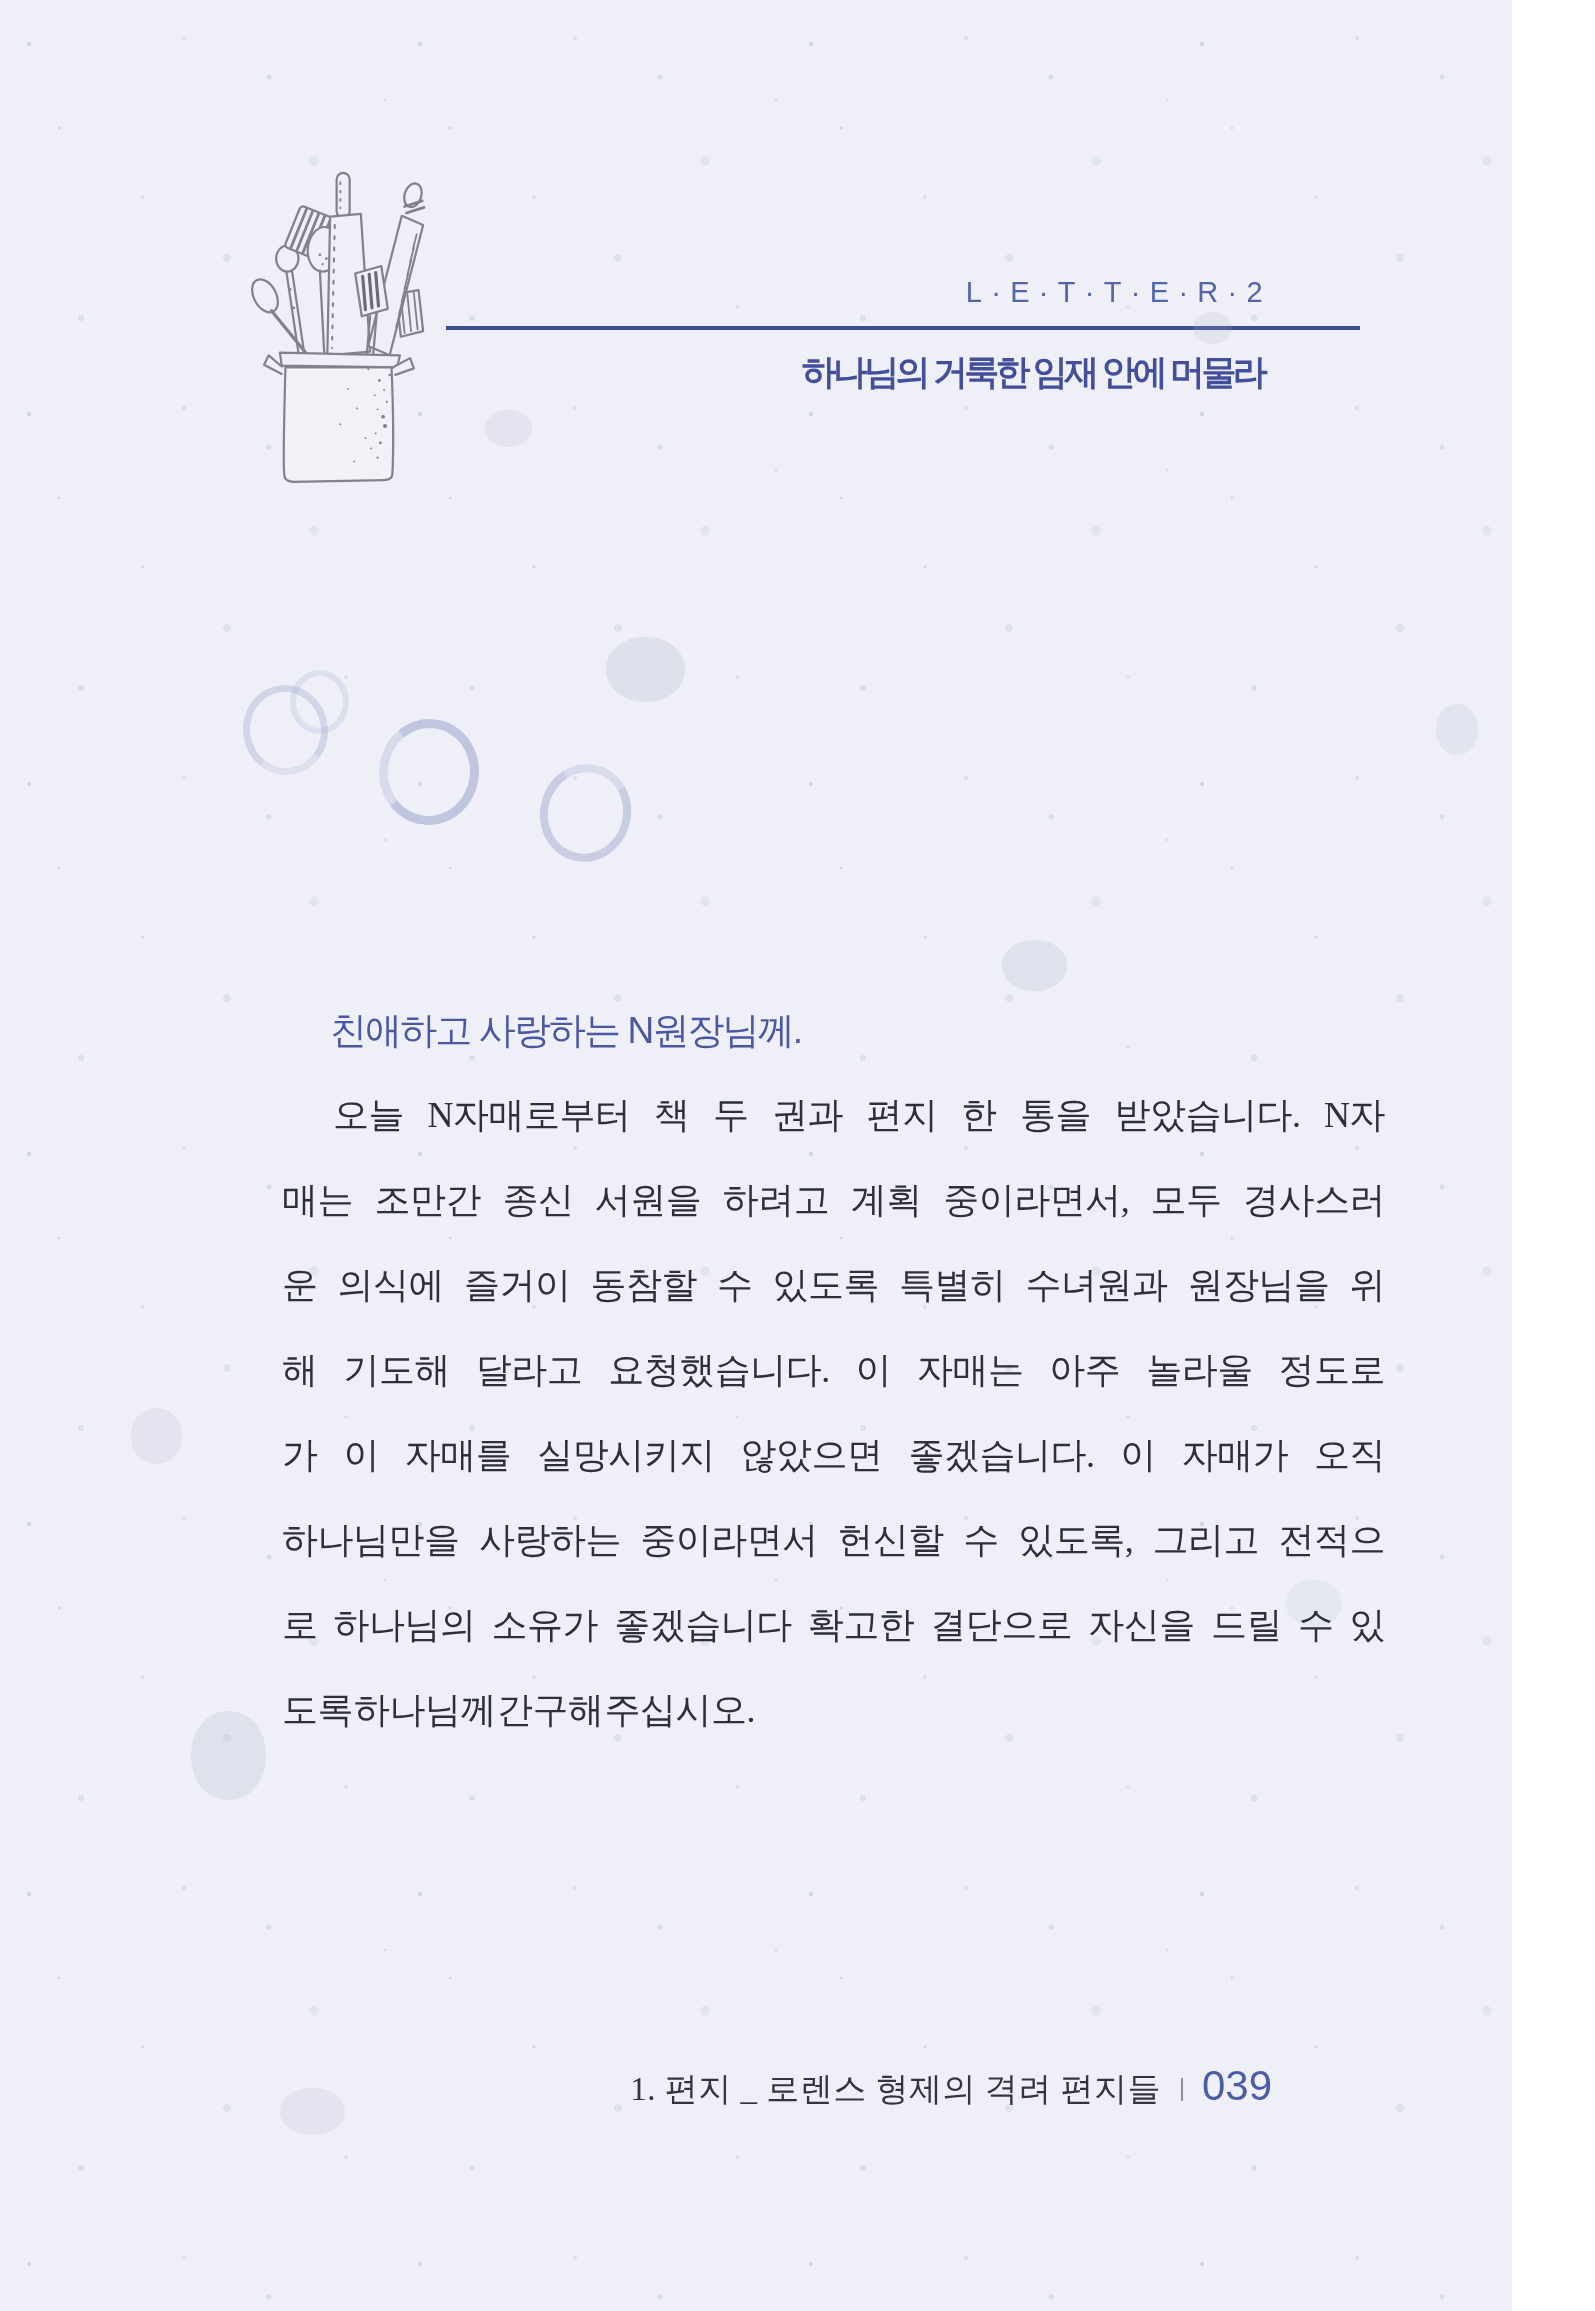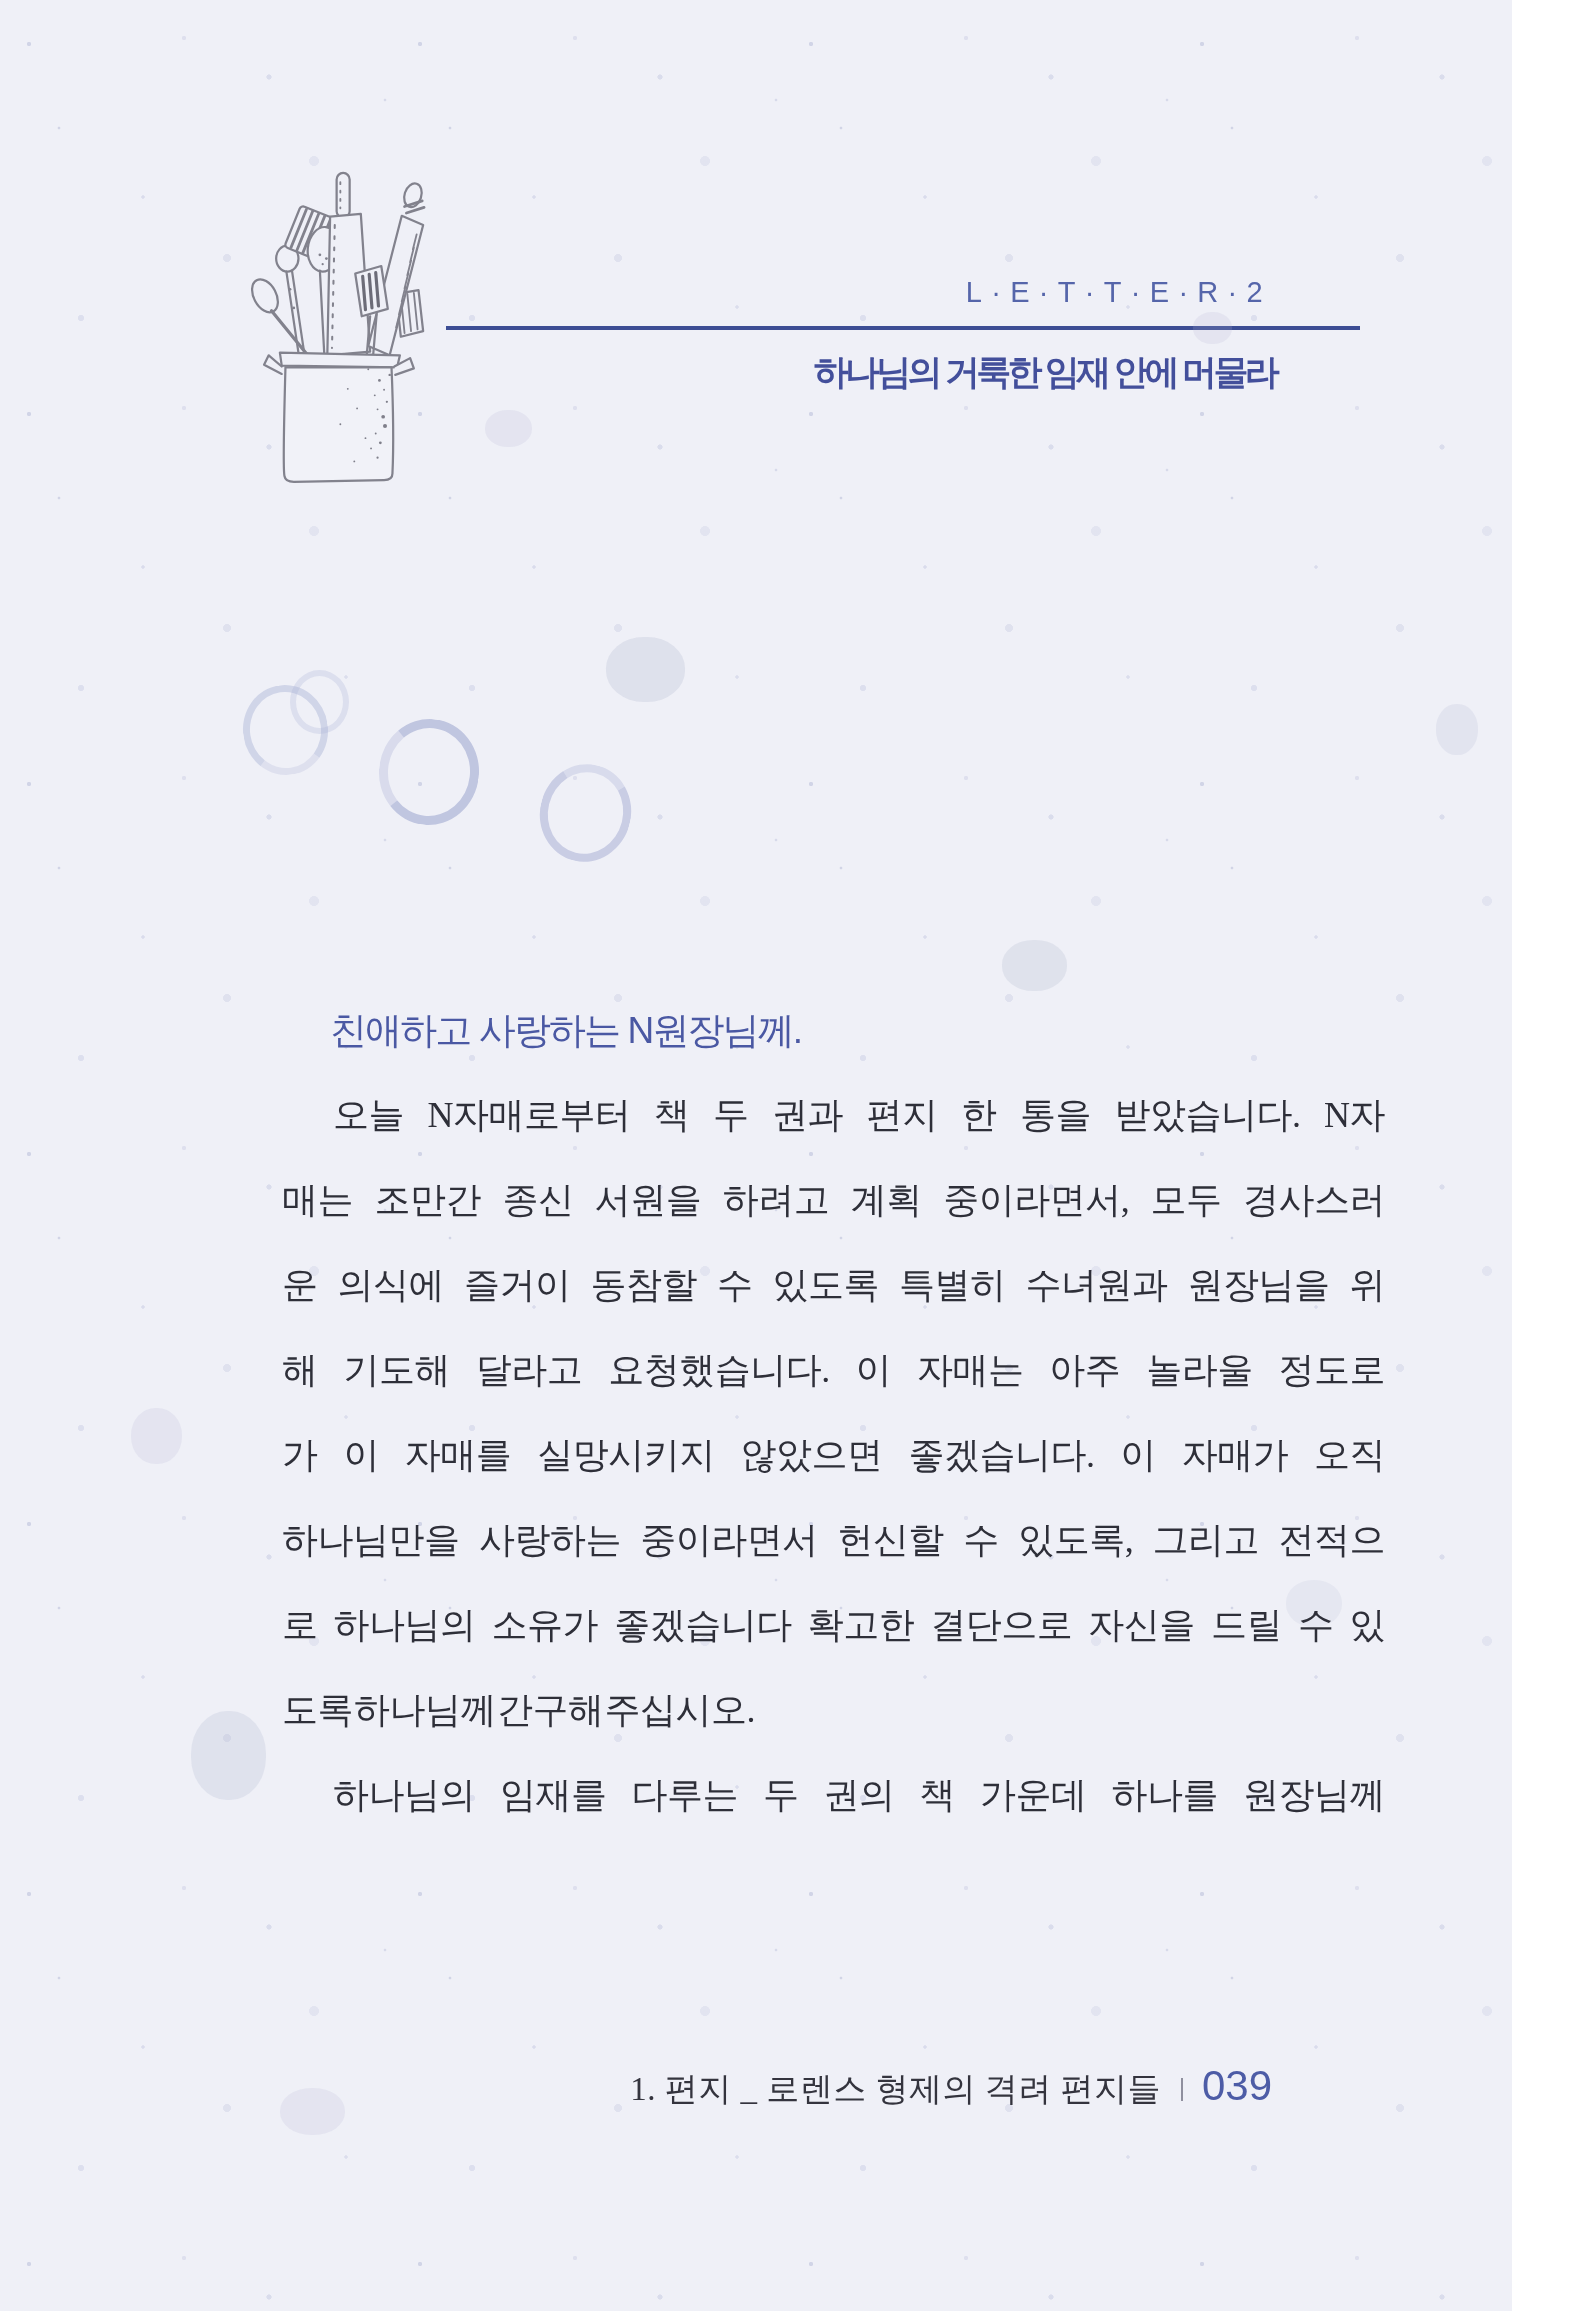--- a/index.html
+++ b/index.html
@@ -24,21 +24,21 @@
   }
   
   .letter-label{
     position:absolute;top:276px;right:240px;
     font-size:29px;font-weight:400;letter-spacing:9.3px;
     color:#5565aa;
     font-family:"Liberation Sans",sans-serif;
   }
   .rule{position:absolute;left:446px;top:326px;width:914px;height:3.7px;background:#3c4d94;}
   .subtitle{
-    position:absolute;top:349px;right:236px;
+    position:absolute;top:349px;right:248px;
     font-size:35px;font-weight:700;letter-spacing:-3.7px;
     color:#434f9b;font-family:"Liberation Sans",sans-serif;
   }
   
   .text-block{position:absolute;left:282px;top:988px;width:1103px;}
   .salutation{
     height:85px;line-height:85px;padding-left:48px;
     font-size:37px;font-weight:500;letter-spacing:-1.9px;
     color:#4a58a3;font-family:"Liberation Sans",sans-serif;
   }
@@ -182,21 +182,20 @@
   <div class="text-block">
     <div class="salutation">친애하고 사랑하는 N원장님께.</div>
     <div class="bline just ind">오늘 N자매로부터 책 두 권과 편지 한 통을 받았습니다. N자</div>
     <div class="bline just">매는 조만간 종신 서원을 하려고 계획 중이라면서, 모두 경사스러</div>
     <div class="bline just">운 의식에 즐거이 동참할 수 있도록 특별히 수녀원과 원장님을 위</div>
     <div class="bline just">해 기도해 달라고 요청했습니다. 이 자매는 아주 놀라울 정도로</div>
     <div class="bline just">가 이 자매를 실망시키지 않았으면 좋겠습니다. 이 자매가 오직</div>
     <div class="bline just">하나님만을 사랑하는 중이라면서 헌신할 수 있도록, 그리고 전적으</div>
     <div class="bline just">로 하나님의 소유가 좋겠습니다 확고한 결단으로 자신을 드릴 수 있</div>
     <div class="bline">도록 하나님께 간구해 주십시오.</div>
-    <div class="bline just ind">하나님의 임재를 다루는 두 권의 책 가운데 하나를 원장님께</div>
   </div>
 
   <div class="footer">
     <span class="chapter">1. 편지 _ 로렌스 형제의 격려 편지들</span>
     <span class="sep"></span>
     <span class="pageno">039</span>
   </div>
 
 </div>
 

